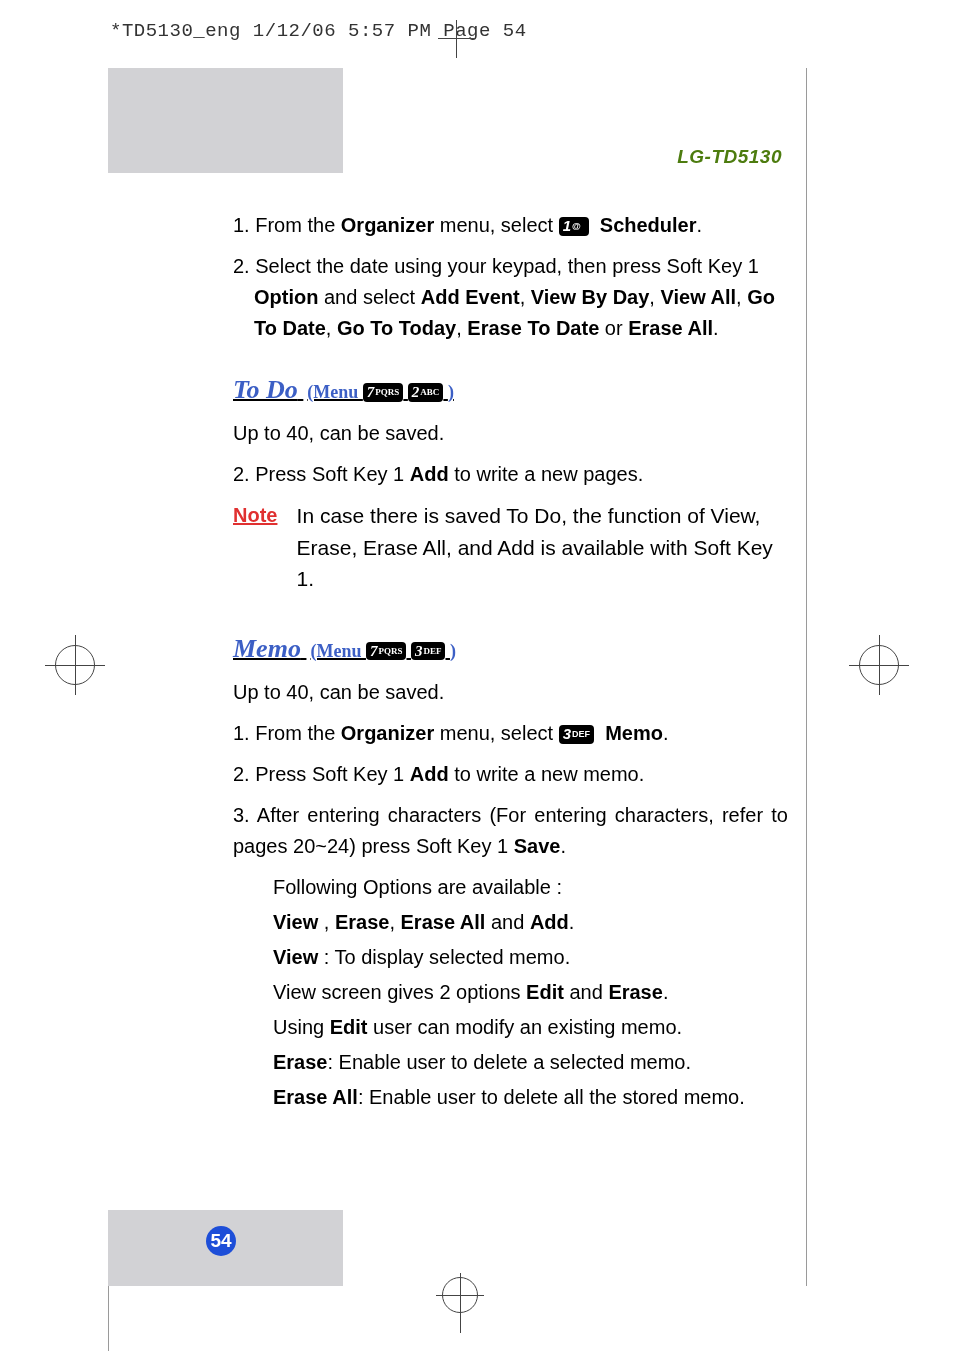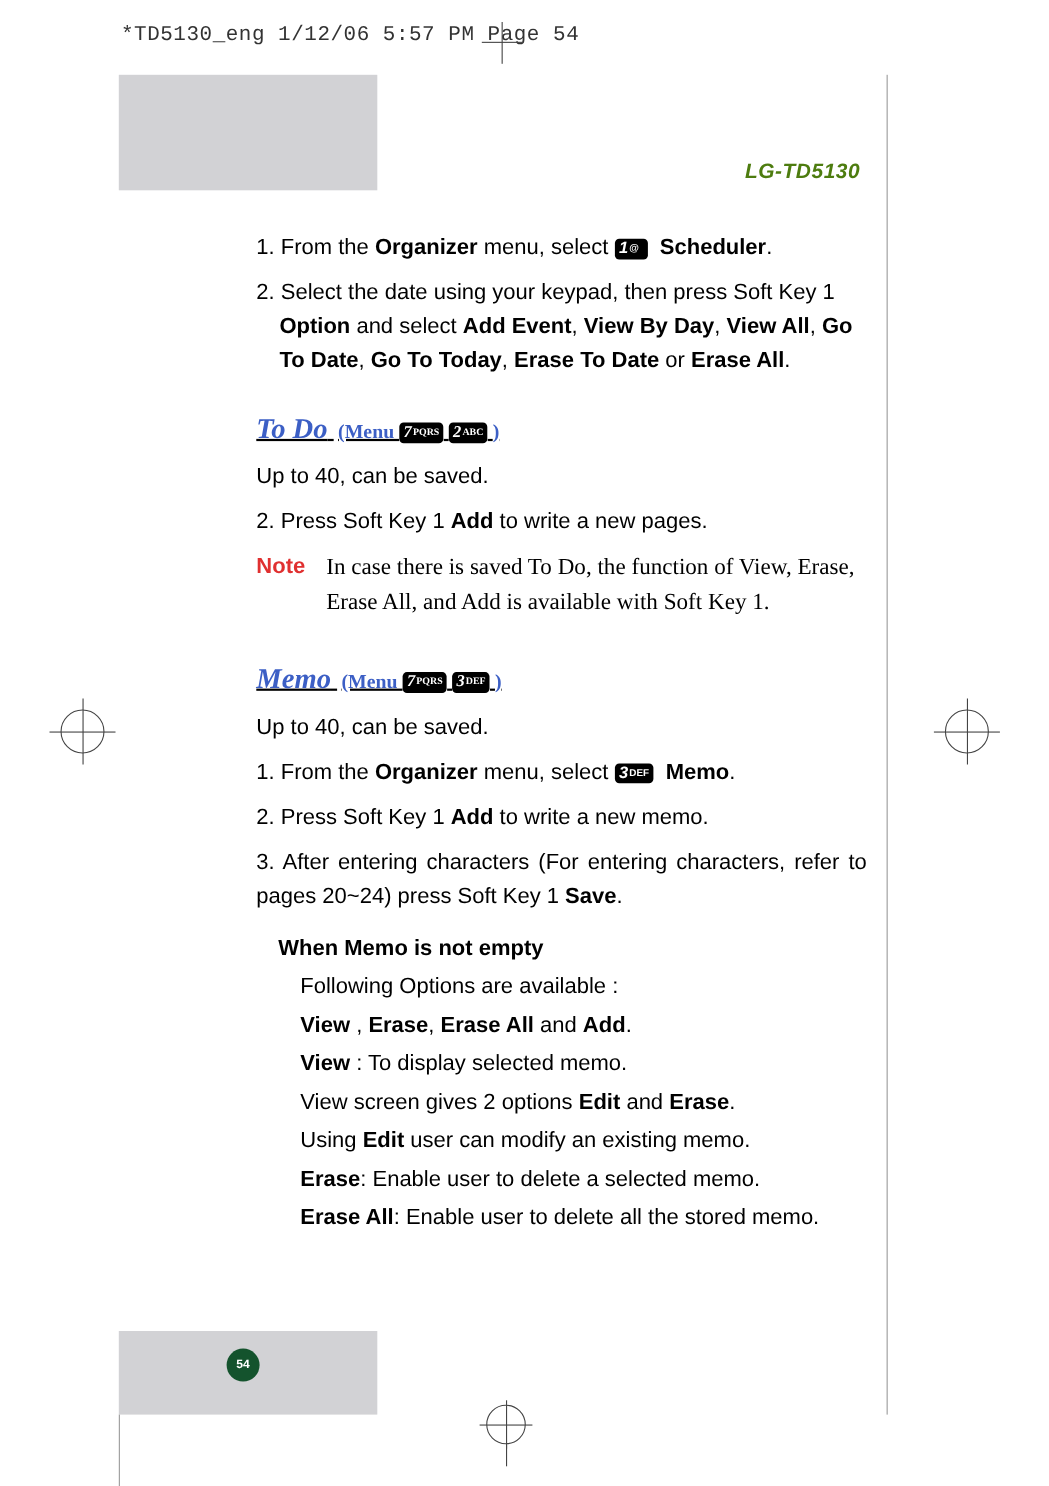--- a/index.html
+++ b/index.html
@@ -136,23 +136,24 @@
       margin-left: 4px;
     }
     .note-label {
       font-family: Arial, sans-serif;
       font-weight: bold;
       color: #e03030;
       font-size: 20px;
       display: inline-block;
       width: 58px;
       vertical-align: top;
+      text-decoration: underline;
     }
     .note-body {
-      font-family: Liberation Serif, serif;
+      font-family: Liberation Sans, sans-serif;
       font-size: 21px;
       display: inline-block;
       width: 490px;
       vertical-align: top;
       line-height: 1.5;
     }
     .subhead {
       font-weight: bold;
       font-size: 20px;
       margin-top: 16px;
@@ -164,25 +165,25 @@
       text-align: left;
     }
     .indent-block .line { margin-bottom: 4px; }
     .justify { text-align: justify; text-justify: inter-word; }
     .page-badge {
       position: absolute;
       left: 206px;
       top: 1226px;
       width: 30px;
       height: 30px;
-      background: #14532d;
+      background: #1d4ed8;
       border-radius: 50%;
       color: #fff;
       font-weight: bold;
-      font-size: 11px;
+      font-size: 19px;
       text-align: center;
       line-height: 30px;
     }
     .bottom-crop {
       position: absolute;
       bottom: 18px; left: 430px;
       width: 60px; height: 60px;
     }
     .bottom-crop .circ { position:absolute; width:36px; height:36px; border:1px solid #444; border-radius:50%; left:12px; top:4px;}
     .bottom-crop .hline { position:absolute; top:22px; left:6px; width:48px; height:1px; background:#444;}
@@ -262,21 +263,20 @@
     </div>
 
     <div class="step">
       <span>2. Press Soft Key 1 </span><span class="bold">Add</span><span> to write a new memo.</span>
     </div>
 
     <div class="step justify">
       <span>3. After entering characters (For entering characters, refer to pages 20~24) press Soft Key 1 </span><span class="bold">Save</span><span>.</span>
     </div>
 
-    <div class="subhead">When Memo is not empty</div>
 
     <div class="indent-block">
       <div class="line">Following Options are available :</div>
       <div class="line">
         <span class="bold">View</span><span> , </span><span class="bold">Erase</span><span>, </span><span class="bold">Erase All</span><span> and </span><span class="bold">Add</span><span>.</span>
       </div>
       <div class="line">
         <span class="bold">View</span><span> : To display selected memo.</span>
       </div>
       <div class="line">

